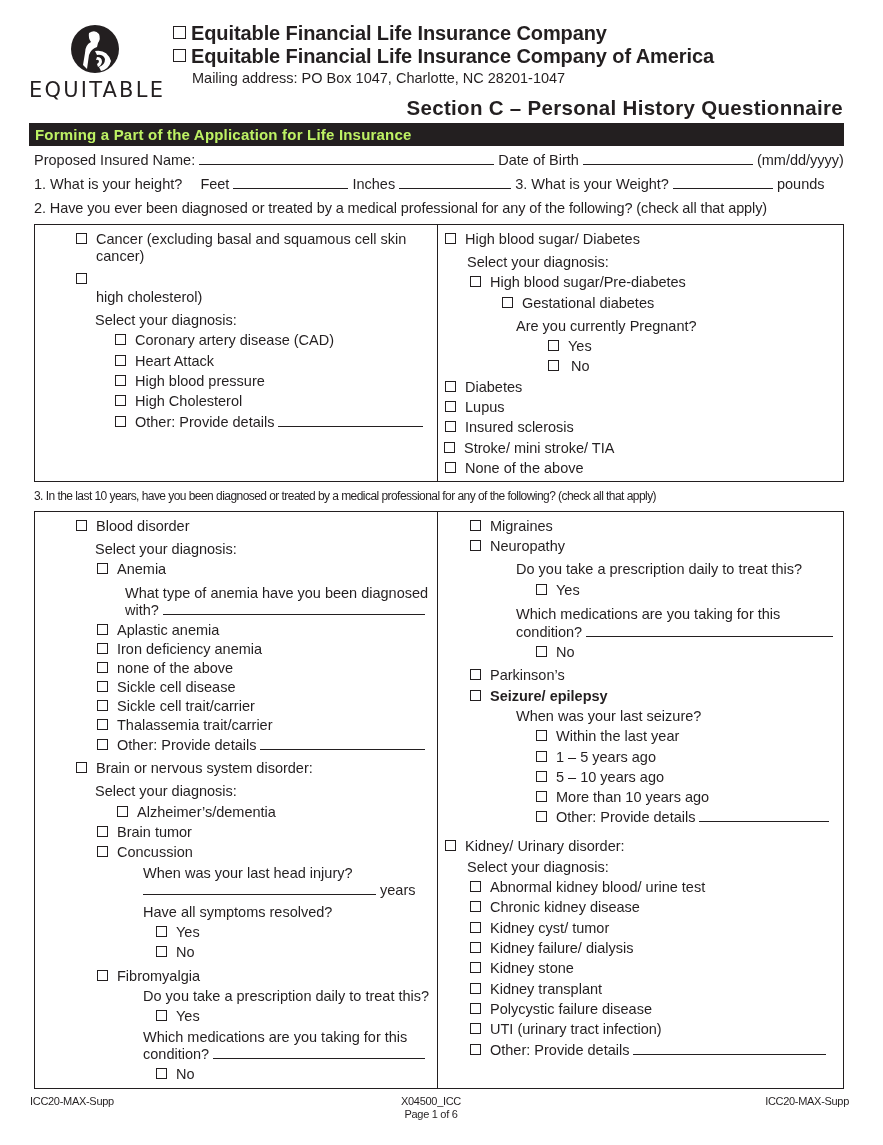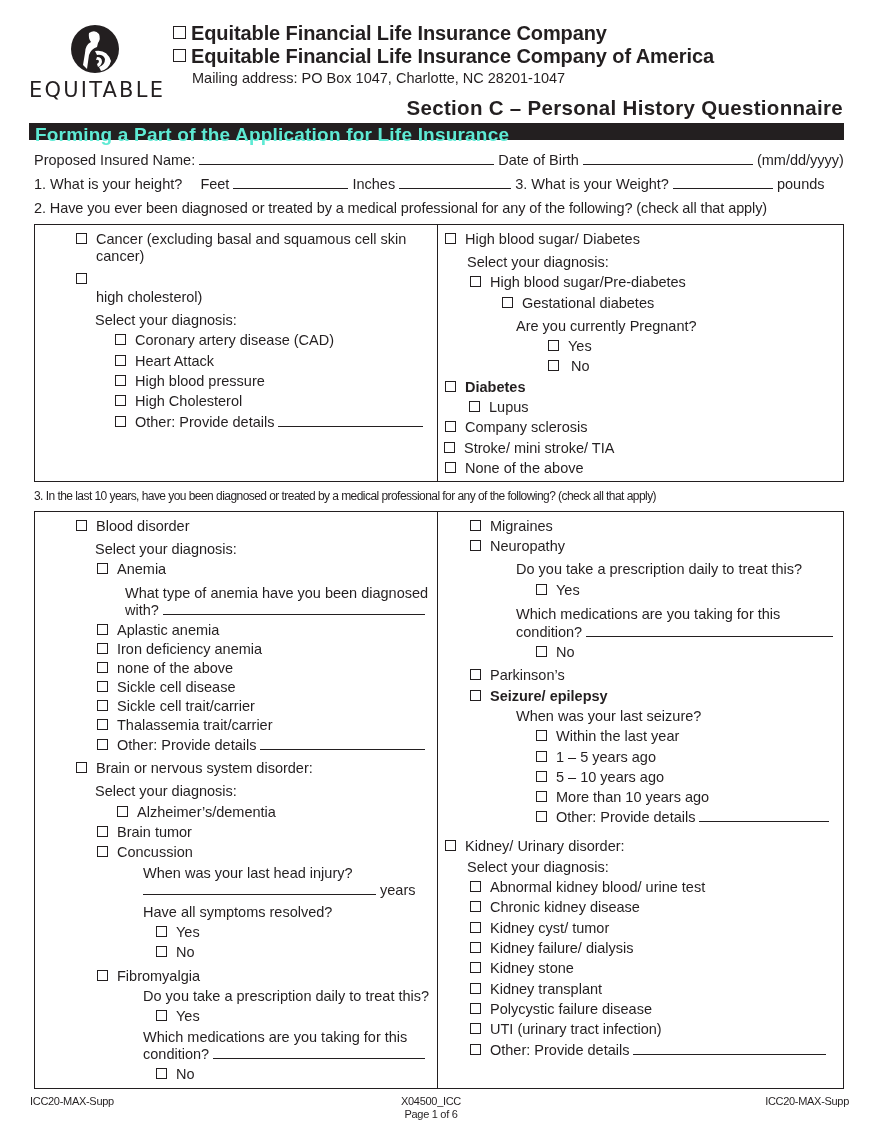--- a/index.html
+++ b/index.html
@@ -5,21 +5,21 @@
   html, body { margin: 0; padding: 0; background: #ffffff; }
   body { width: 883px; height: 1145px; position: relative; overflow: hidden;
          font-family: "Liberation Sans", sans-serif; color: #231f20; }
   .abs { position: absolute; }
   .logo-circle { left: 71px; top: 25px; width: 48px; height: 48px; border-radius: 50%; background: #231f20; overflow: hidden; }
   .logo-word { left: 29px; top: 78px; font-size: 21px; letter-spacing: 2.2px; color: #231f20; font-family: "DejaVu Sans", sans-serif; font-weight: normal; }
   .co-line { left: 173px; font-size: 20px; font-weight: bold; white-space: nowrap; letter-spacing: -0.1px; }
   .co-box { display: inline-block; width: 11px; height: 11px; border: 1px solid #231f20; margin-right: 5px; vertical-align: 1px; }
   .mail { left: 192px; top: 70px; font-size: 14.5px; white-space: nowrap; }
   .section-title { right: 40px; top: 96px; font-size: 20.5px; font-weight: bold; white-space: nowrap; letter-spacing: 0.3px; }
-  .banner { left: 29px; top: 123px; width: 815px; height: 17px; background: #231f20; color: #5eead4; font-weight: bold; font-size: 19px; line-height: 23px; }
+  .banner { left: 29px; top: 123px; width: 815px; height: 23px; background: #231f20; color: #bef264; font-weight: bold; font-size: 15px; line-height: 23px; }
   .banner span { padding-left: 6px; letter-spacing: 0.2px; }
   .row { font-size: 14.5px; white-space: nowrap; }
   .line { display: inline-block; border-bottom: 1px solid #231f20; height: 1px; vertical-align: baseline; }
   .box { border: 1px solid #231f20; }
   .vdiv { border-left: 1px solid #231f20; }
   .it { font-size: 14.5px; white-space: nowrap; line-height: 17px; }
   .cb { display: inline-block; width: 9px; height: 9px; border: 1.6px solid #231f20; margin-right: 9px; vertical-align: 0px; }
   .q3 { font-size: 12px; letter-spacing: -0.55px; white-space: nowrap; }
   .foot { font-size: 11px; white-space: nowrap; letter-spacing: -0.3px; }
 </style>
@@ -79,23 +79,23 @@
 <div class="abs it" style="left:115px; top:393px;"><span class="cb"></span><span>High Cholesterol</span></div>
 <div class="abs it" style="left:115px; top:414px;"><span class="cb"></span><span>Other: Provide details</span> <span class="line" style="width:145px;"></span></div>
 
 <div class="abs it" style="left:445px; top:231px;"><span class="cb"></span><span>High blood sugar/ Diabetes</span></div>
 <div class="abs it" style="left:467px; top:254px;">Select your diagnosis:</div>
 <div class="abs it" style="left:470px; top:274px;"><span class="cb"></span><span>High blood sugar/Pre-diabetes</span></div>
 <div class="abs it" style="left:470px; top:295px;padding-left:32px;"><span class="cb"></span><span>Gestational diabetes</span></div>
 <div class="abs it" style="left:516px; top:318px;">Are you currently Pregnant?</div>
 <div class="abs it" style="left:548px; top:338px;"><span class="cb"></span><span>Yes</span></div>
 <div class="abs it" style="left:548px; top:358px;"><span class="cb"></span><span style="margin-left:3px;">No</span></div>
-<div class="abs it" style="left:445px; top:379px;font-weight:bold;"><span class="cb"></span><span>Diabetes</span></div>
-<div class="abs it" style="left:445px; top:399px;margin-left:24px;"><span class="cb"></span><span>Lupus</span></div>
-<div class="abs it" style="left:445px; top:419px;"><span class="cb"></span><span>Company sclerosis</span></div>
+<div class="abs it" style="left:445px; top:379px;"><span class="cb"></span><span>Diabetes</span></div>
+<div class="abs it" style="left:445px; top:399px;"><span class="cb"></span><span>Lupus</span></div>
+<div class="abs it" style="left:445px; top:419px;"><span class="cb"></span><span>Insured sclerosis</span></div>
 <div class="abs it" style="left:444px; top:440px;"><span class="cb"></span><span>Stroke/ mini stroke/ TIA</span></div>
 <div class="abs it" style="left:445px; top:460px;"><span class="cb"></span><span>None of the above</span></div>
 
 <div class="abs q3" style="left:34px; top:489px;">3.  In the last 10 years, have you been diagnosed or treated by a medical professional for any of the following?  (check all that apply)</div>
 
 <div class="abs box" style="left:34px; top:511px; width:808px; height:576px;"></div>
 <div class="abs vdiv" style="left:437px; top:511px; height:578px;"></div>
 
 <div class="abs it" style="left:76px; top:518px;"><span class="cb"></span><span>Blood disorder</span></div>
 <div class="abs it" style="left:95px; top:541px;">Select your diagnosis:</div>

